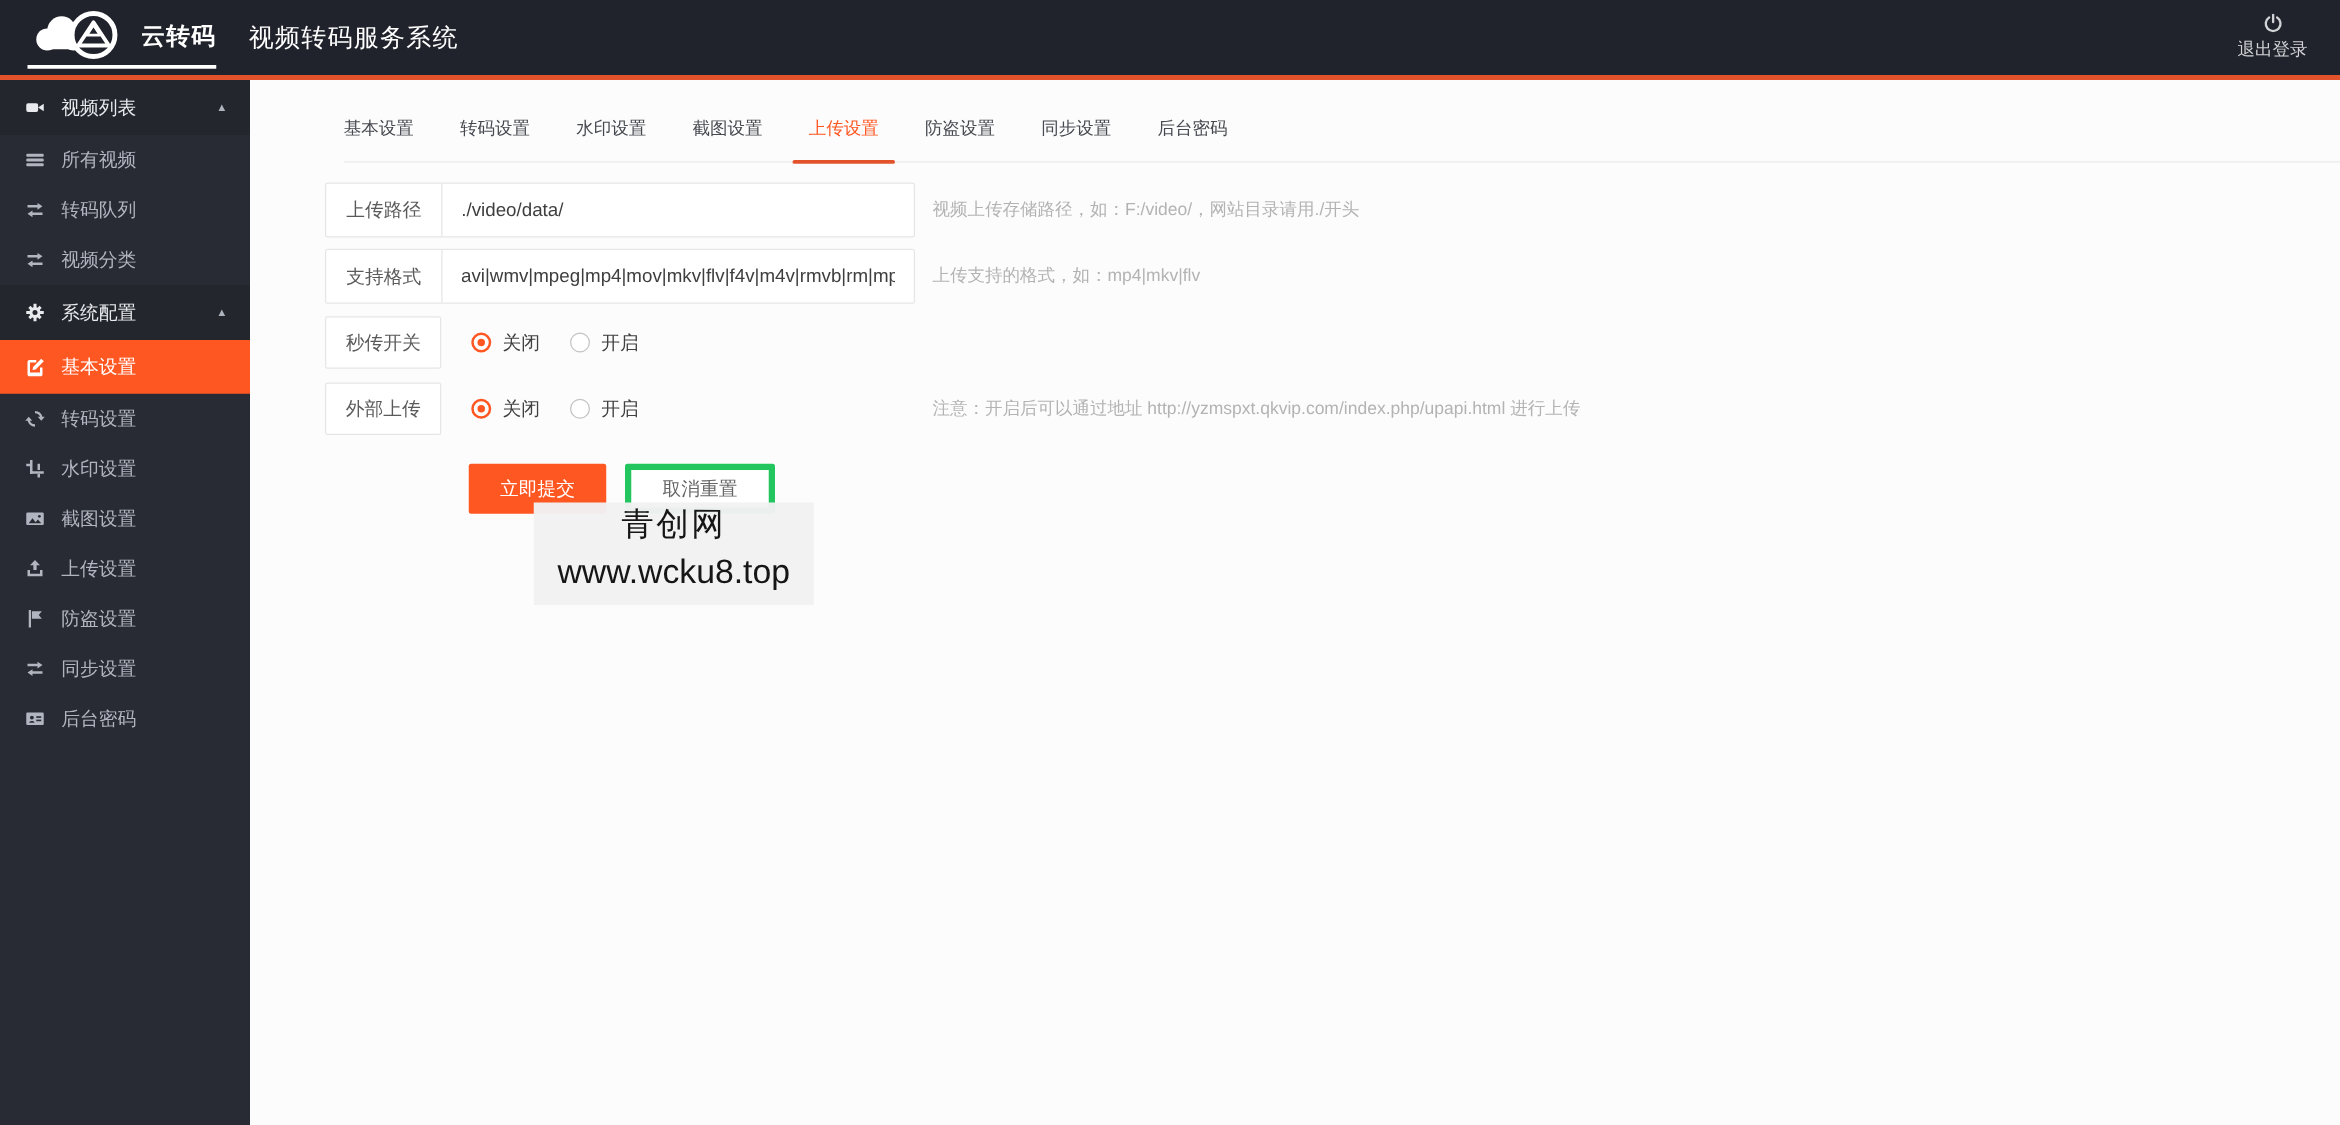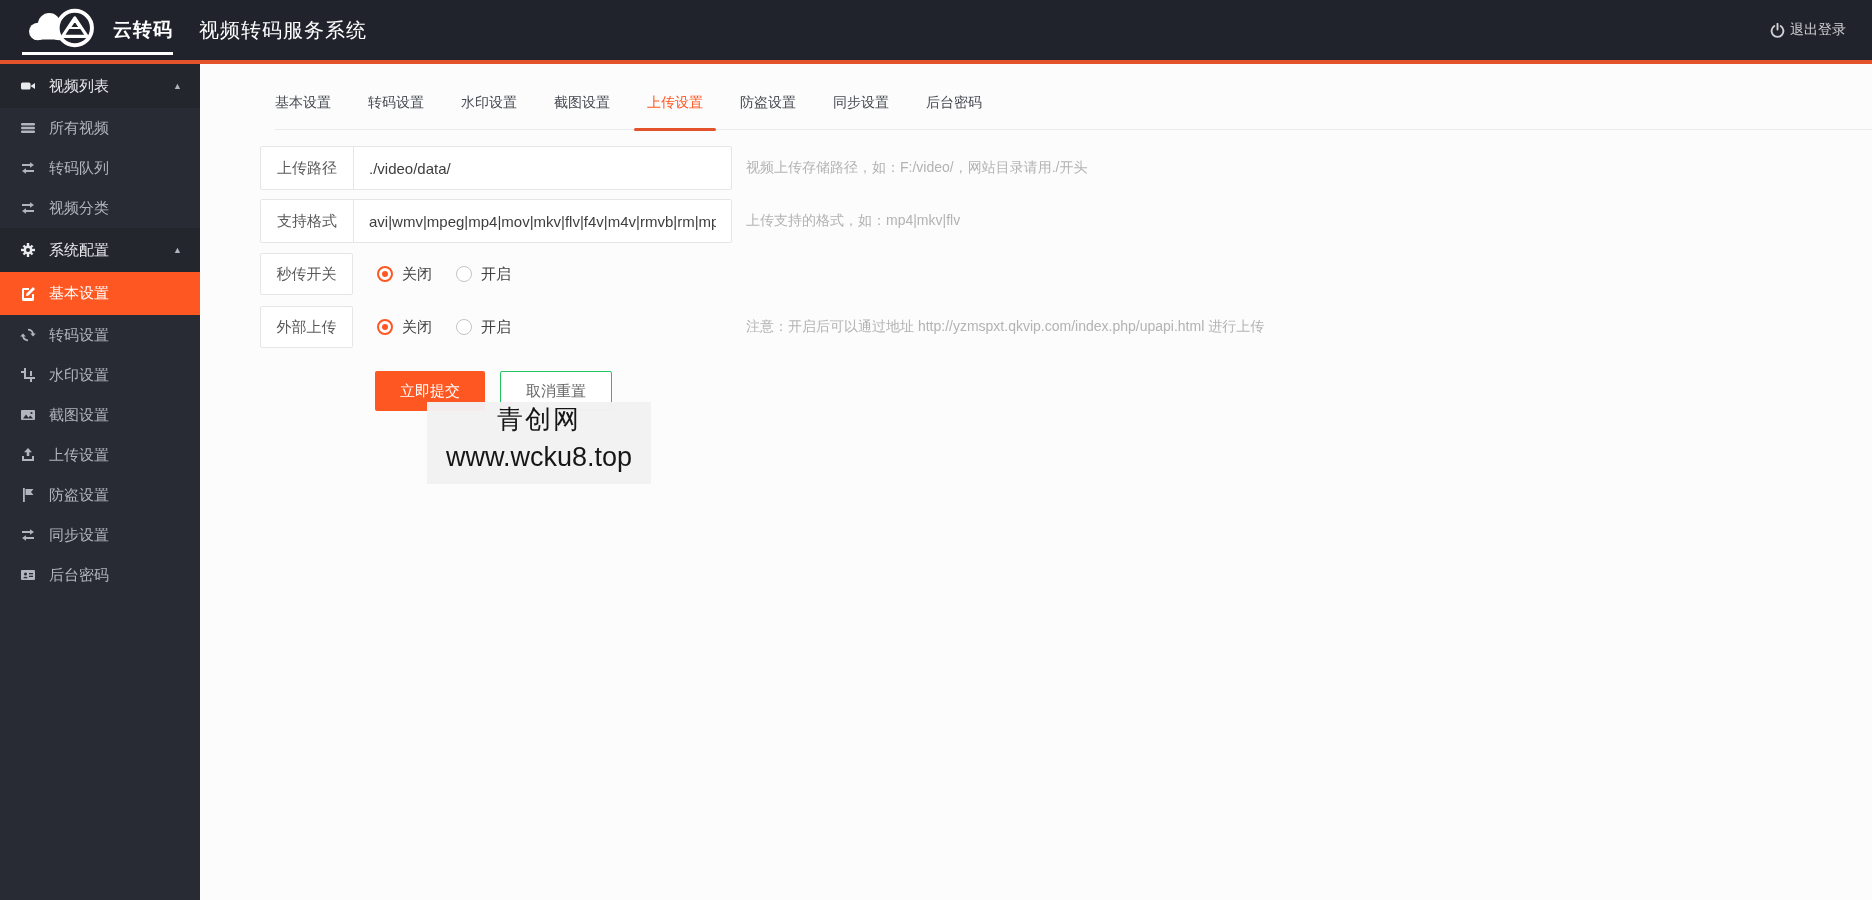--- a/index.html
+++ b/index.html
@@ -7,21 +7,21 @@
     font-family:"Liberation Sans", sans-serif; background:#fcfcfd; }
 
   
   .topbar { height:60px; background:#20232b; display:flex; align-items:center; }
   .logo { display:flex; align-items:flex-end; margin-left:22px; border-bottom:3px solid #fff;
     padding-bottom:2px; cursor:pointer; }
   .logo-ic { display:block; }
   .logo-text { color:#fff; font-size:19px; font-weight:bold; line-height:40px; margin-left:3px; letter-spacing:1px; }
   .app-title { color:#fff; font-size:20px; margin-left:26px; letter-spacing:1px; }
   .logout { margin-left:auto; margin-right:26px; display:flex; align-items:center; gap:5px;
-    color:#d2d3d6; font-size:14px; cursor:pointer; }
+    color:#d2d3d6; font-size:14px; cursor:pointer;flex-direction:column; }
   .accent-line { height:4px; background:#e2532c; }
 
   
   .layout { display:flex; height:836px;gap:42px; }
 
   
   .sidebar { width:200px; flex-shrink:0; background:#282b33; }
   .nav-group { height:44px; background:#23262d; color:#e8eaee; font-size:15px;
     display:flex; align-items:center; padding:0 18px 0 20px; cursor:pointer; }
   .nav-item { height:40px; color:#b0b5bf; font-size:15px; display:flex; align-items:center;
@@ -56,21 +56,21 @@
     position:relative; flex-shrink:0; }
   .radio.checked { border:2px solid #ff5722; }
   .radio.checked::after { content:""; position:absolute; left:3px; top:3px; width:6px; height:6px;
     border-radius:50%; background:#ff5722; }
   .radio-text { margin-left:9px; font-size:15px; color:#404040; }
   .hint { margin-left:14px; font-size:14px; color:#b3b3b3; white-space:nowrap; }
 
   .btn-row { margin-top:22px; margin-left:115px; display:flex; }
   .btn-submit { height:40px; padding:0 25px; background:#ff5722; border:0; color:#fff;
     font-size:15px; border-radius:2px; cursor:pointer; font-family:inherit; }
-  .btn-reset { height:40px; padding:0 25px; background:#fff; border:1px solid #22c55e;
+  .btn-reset { height:40px; padding:0 25px; background:#fff; border:5px solid #22c55e;
     color:#666; font-size:15px; border-radius:2px; margin-left:15px; cursor:pointer; font-family:inherit; }
 
   .watermark { position:absolute; left:185px; top:338px; width:224px; height:82px; z-index:5;
     background:rgba(242,242,243,0.97); display:flex; flex-direction:column; align-items:center;
     justify-content:flex-start; color:#161616; }
   .wm1 { font-size:26px; letter-spacing:2px; }
   .wm2 { font-size:27px; margin-top:5px; }
 </style>
 </head>
 <body>

